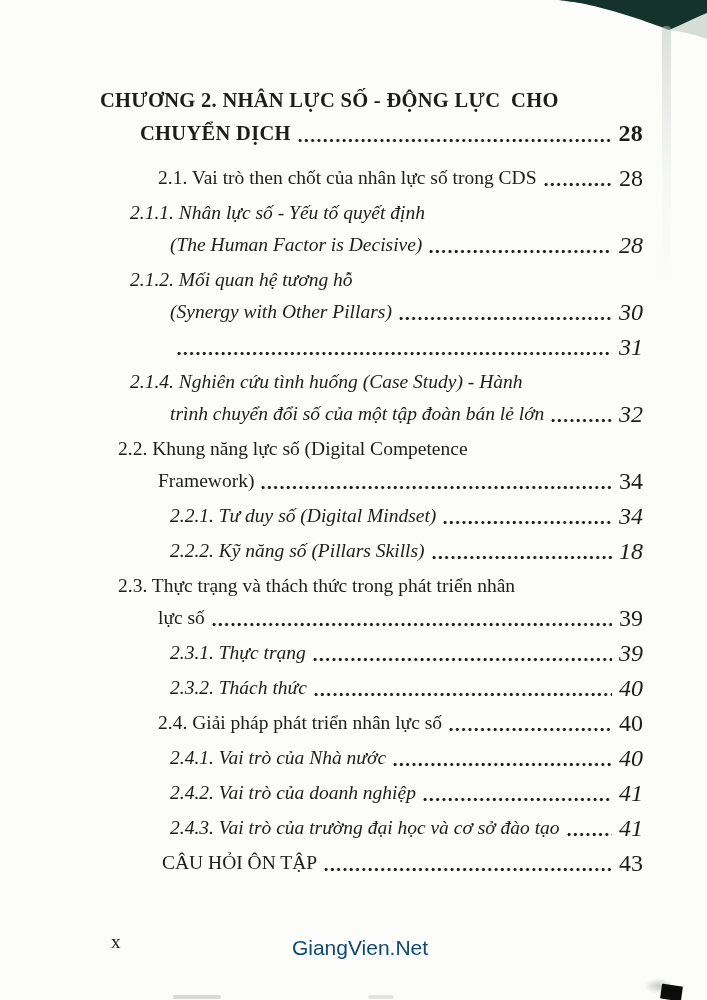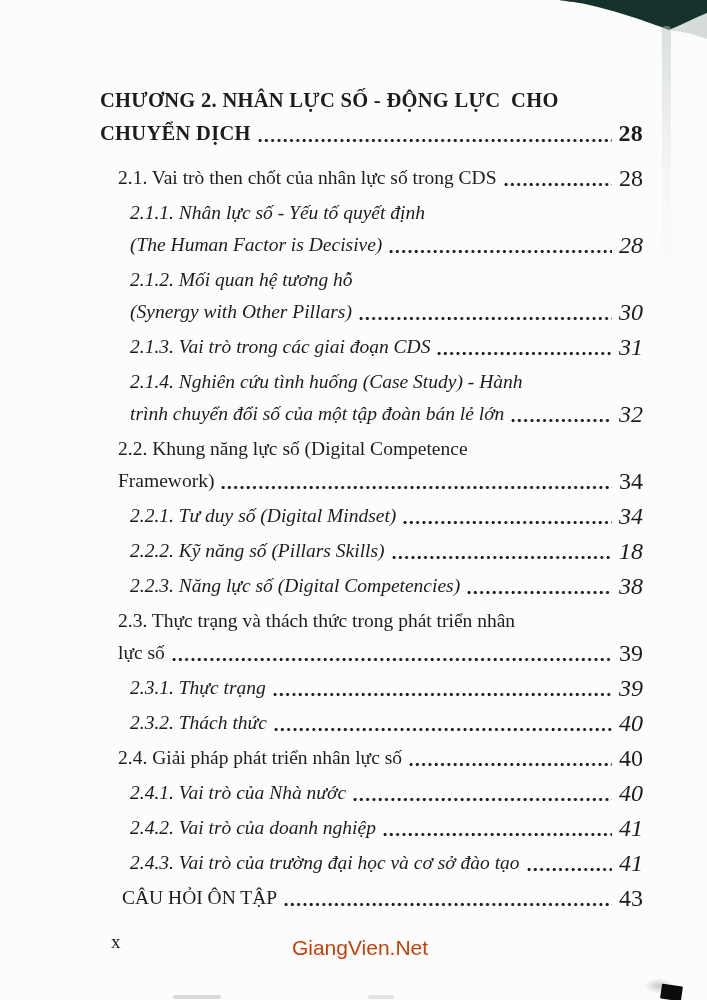--- a/index.html
+++ b/index.html
@@ -23,21 +23,21 @@
 
   
   .toc { position:absolute; left:100px; top:84px; width:543px; }
   .entry { font-size:19.5px; line-height:32px; margin-bottom:3px; }
   .entry.level1 { font-weight:bold; font-size:20.5px; line-height:33px; margin-bottom:12px; letter-spacing:0.3px; }
   .entry.level2 { padding-left:18px; }
   .entry.level2b { padding-left:22px; }
   .entry.level3 { padding-left:30px; }
   .entry.italic { font-style:italic; }
   .line { white-space:pre-wrap; }
-  .line.leader { display:flex; }
+  .line.leader { display:flex;margin-left:40px; }
   .t { white-space:pre-wrap; flex:none; }
   .dots {
     flex:1 1 auto; min-width:14px; height:5px;
     align-self:flex-end; margin:0 4px 7px 7px;
     background-image:radial-gradient(circle at 2px 2.5px, #1e1e1e 1.25px, rgba(0,0,0,0) 1.8px);
     background-size:6.3px 5px; background-repeat:repeat-x;
   }
   .pg { flex:none; min-width:27px; text-align:right; font-size:24px; }
 
   
@@ -84,38 +84,35 @@
     </div>
     <div class="entry level3 italic">
       <div class="line"><span class="t">2.1.1. Nhân lực số - Yếu tố quyết định</span></div>
       <div class="line leader"><span class="t">(The Human Factor is Decisive)</span><span class="dots"></span><span class="pg">28</span></div>
     </div>
     <div class="entry level3 italic">
       <div class="line"><span class="t">2.1.2. Mối quan hệ tương hỗ</span></div>
       <div class="line leader"><span class="t">(Synergy with Other Pillars)</span><span class="dots"></span><span class="pg">30</span></div>
     </div>
     <div class="entry level3 italic">
-      <div class="line leader"><span class="t">2.1.3. Vai trò trong các giai đoạn CDS</span><span class="dots"></span><span class="pg">31</span></div>
+      <div class="line leader"><span class="dots"></span><span class="pg">31</span></div>
     </div>
     <div class="entry level3 italic">
       <div class="line"><span class="t">2.1.4. Nghiên cứu tình huống (Case Study) - Hành</span></div>
       <div class="line leader"><span class="t">trình chuyển đổi số của một tập đoàn bán lẻ lớn</span><span class="dots"></span><span class="pg">32</span></div>
     </div>
     <div class="entry level2">
       <div class="line"><span class="t">2.2. Khung năng lực số (Digital Competence</span></div>
       <div class="line leader"><span class="t">Framework)</span><span class="dots"></span><span class="pg">34</span></div>
     </div>
     <div class="entry level3 italic">
       <div class="line leader"><span class="t">2.2.1. Tư duy số (Digital Mindset)</span><span class="dots"></span><span class="pg">34</span></div>
     </div>
     <div class="entry level3 italic">
       <div class="line leader"><span class="t">2.2.2. Kỹ năng số (Pillars Skills)</span><span class="dots"></span><span class="pg">18</span></div>
-    </div>
-    <div class="entry level3 italic">
-      <div class="line leader"><span class="t">2.2.3. Năng lực số (Digital Competencies)</span><span class="dots"></span><span class="pg">38</span></div>
     </div>
     <div class="entry level2">
       <div class="line"><span class="t">2.3. Thực trạng và thách thức trong phát triển nhân</span></div>
       <div class="line leader"><span class="t">lực số</span><span class="dots"></span><span class="pg">39</span></div>
     </div>
     <div class="entry level3 italic">
       <div class="line leader"><span class="t">2.3.1. Thực trạng</span><span class="dots"></span><span class="pg">39</span></div>
     </div>
     <div class="entry level3 italic">
       <div class="line leader"><span class="t">2.3.2. Thách thức</span><span class="dots"></span><span class="pg">40</span></div>
@@ -131,18 +128,18 @@
     </div>
     <div class="entry level3 italic">
       <div class="line leader"><span class="t">2.4.3. Vai trò của trường đại học và cơ sở đào tạo</span><span class="dots"></span><span class="pg">41</span></div>
     </div>
     <div class="entry level2b">
       <div class="line leader"><span class="t">CÂU HỎI ÔN TẬP</span><span class="dots"></span><span class="pg">43</span></div>
     </div>
   </div>
 
 <div class="page-marker">x</div>
-<div class="watermark" style="color: #c2410c;">GiangVien.Net</div>
+<div class="watermark" style="color: #0c4a6e;">GiangVien.Net</div>
 
 <div class="blob-smudge"></div>
 <div class="blob-dark"></div>
 <div class="smudge-a"></div>
 <div class="smudge-b"></div>
 
 </body></html>

